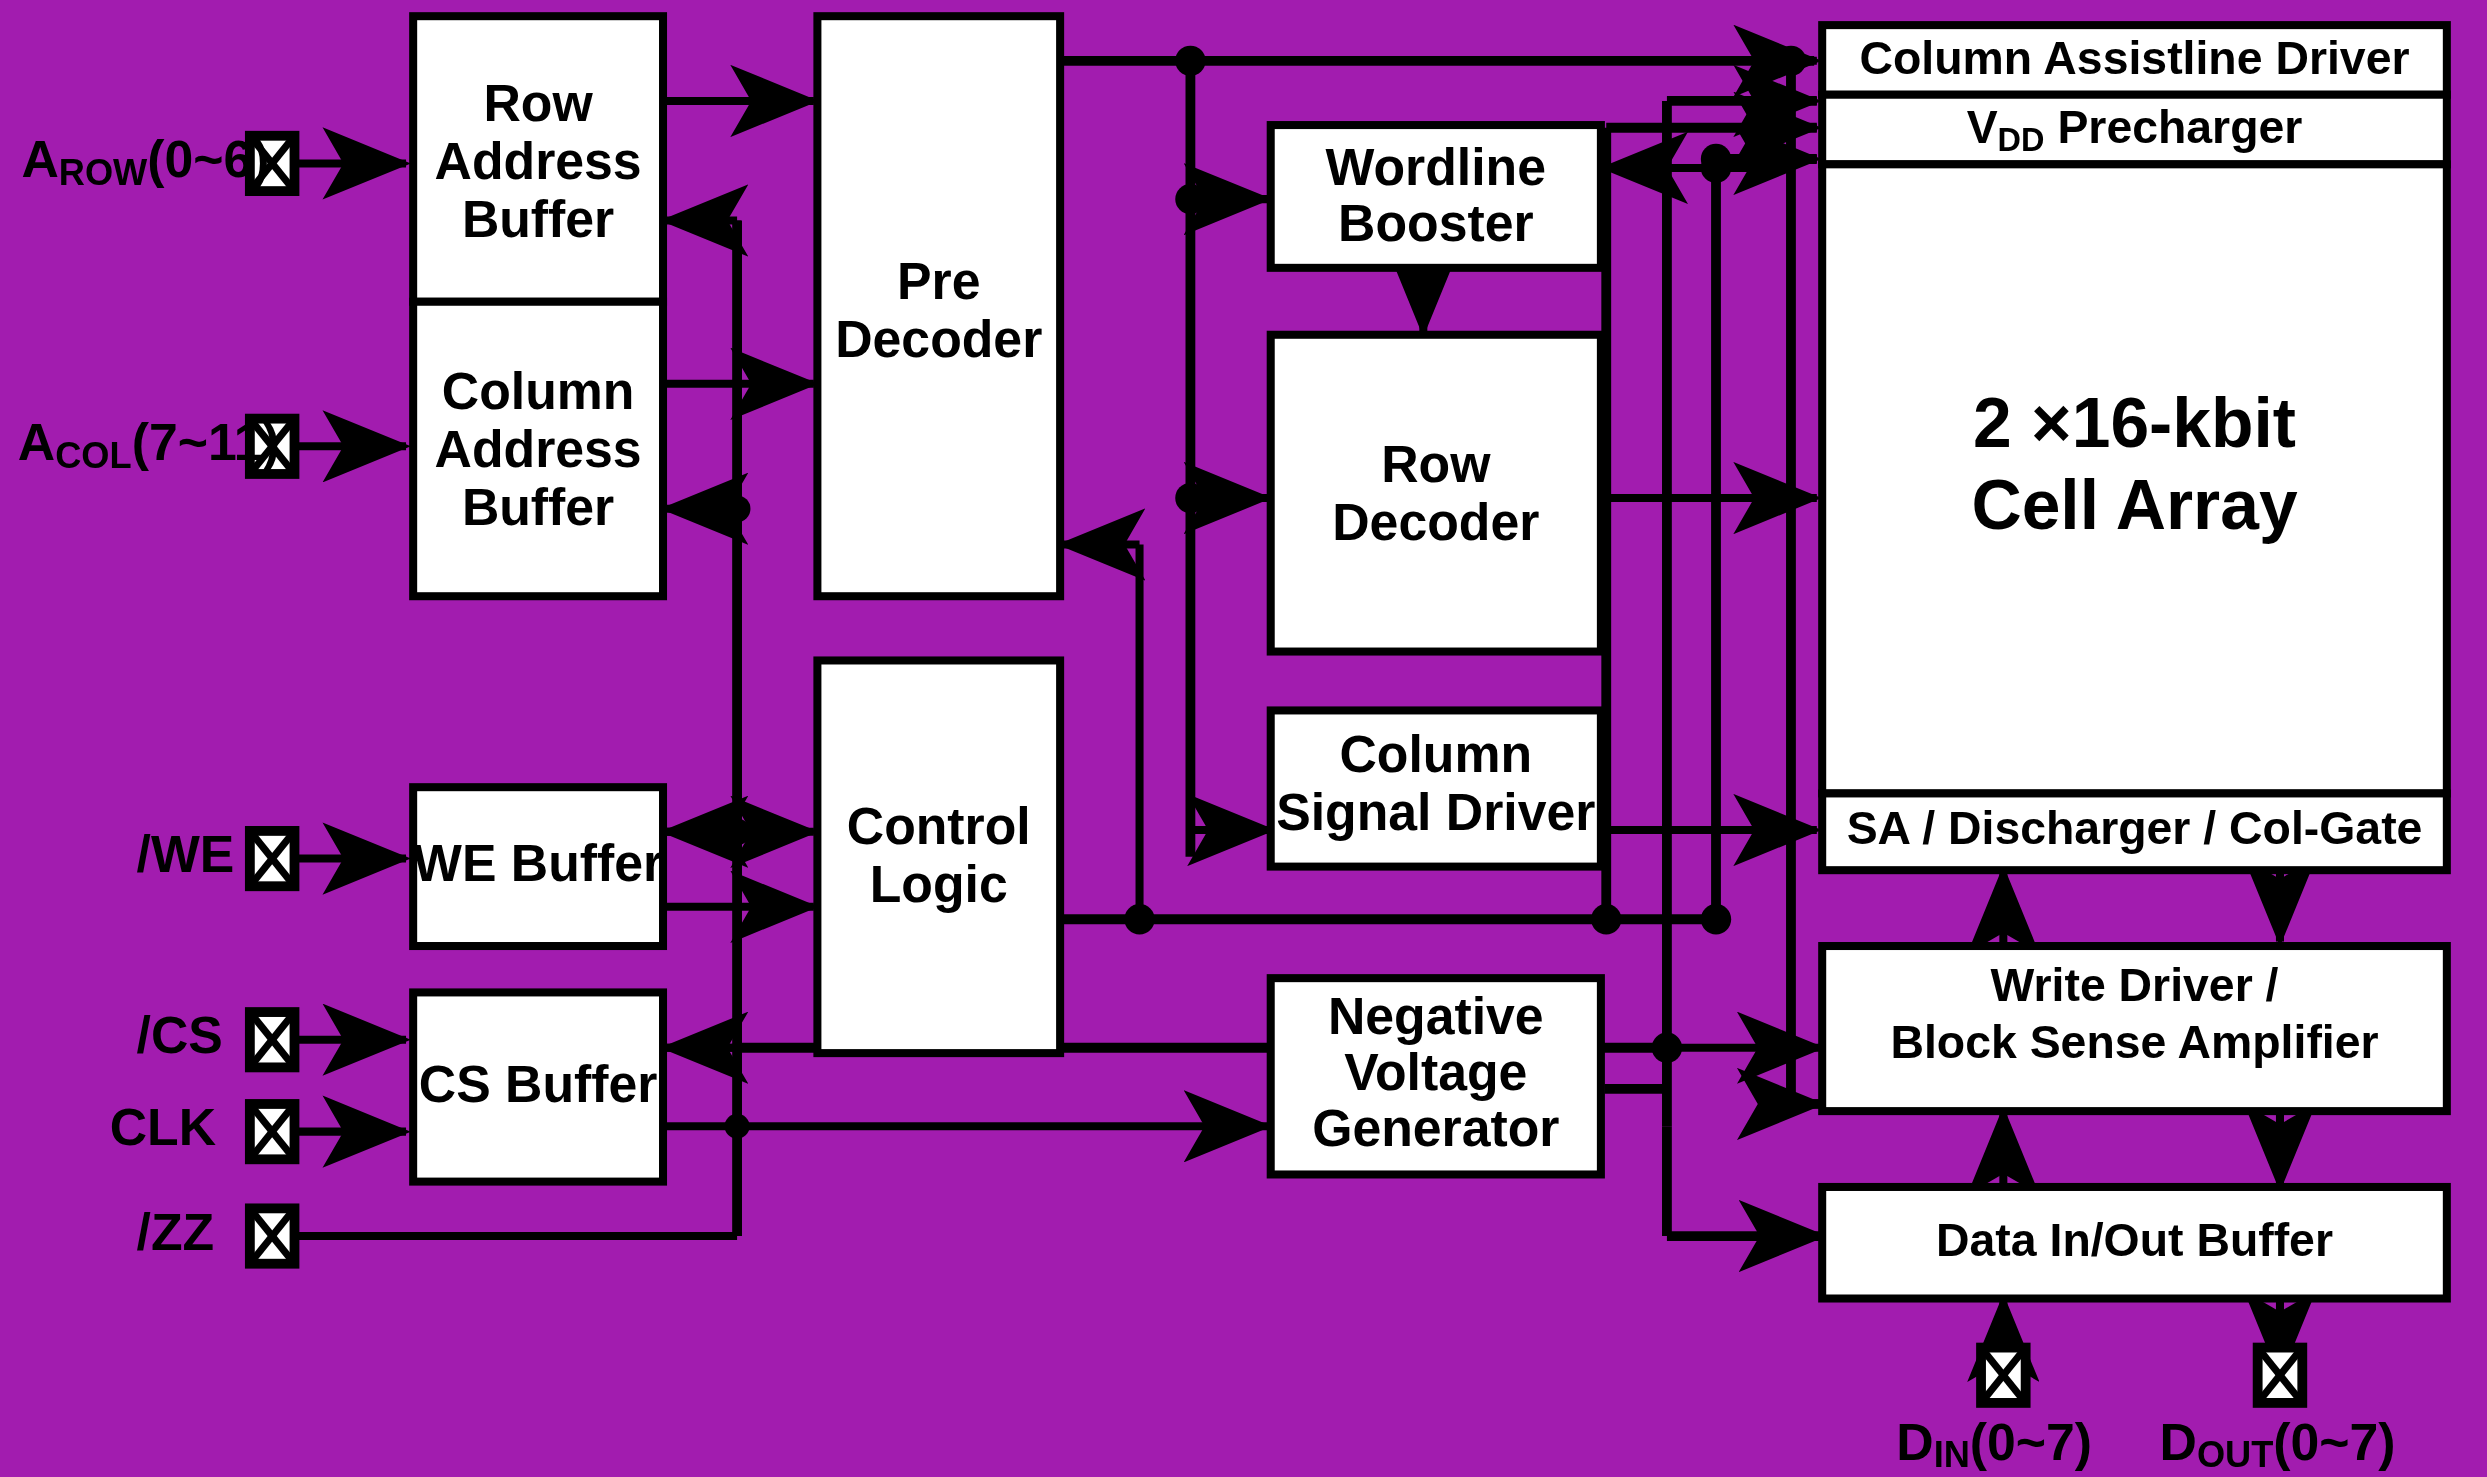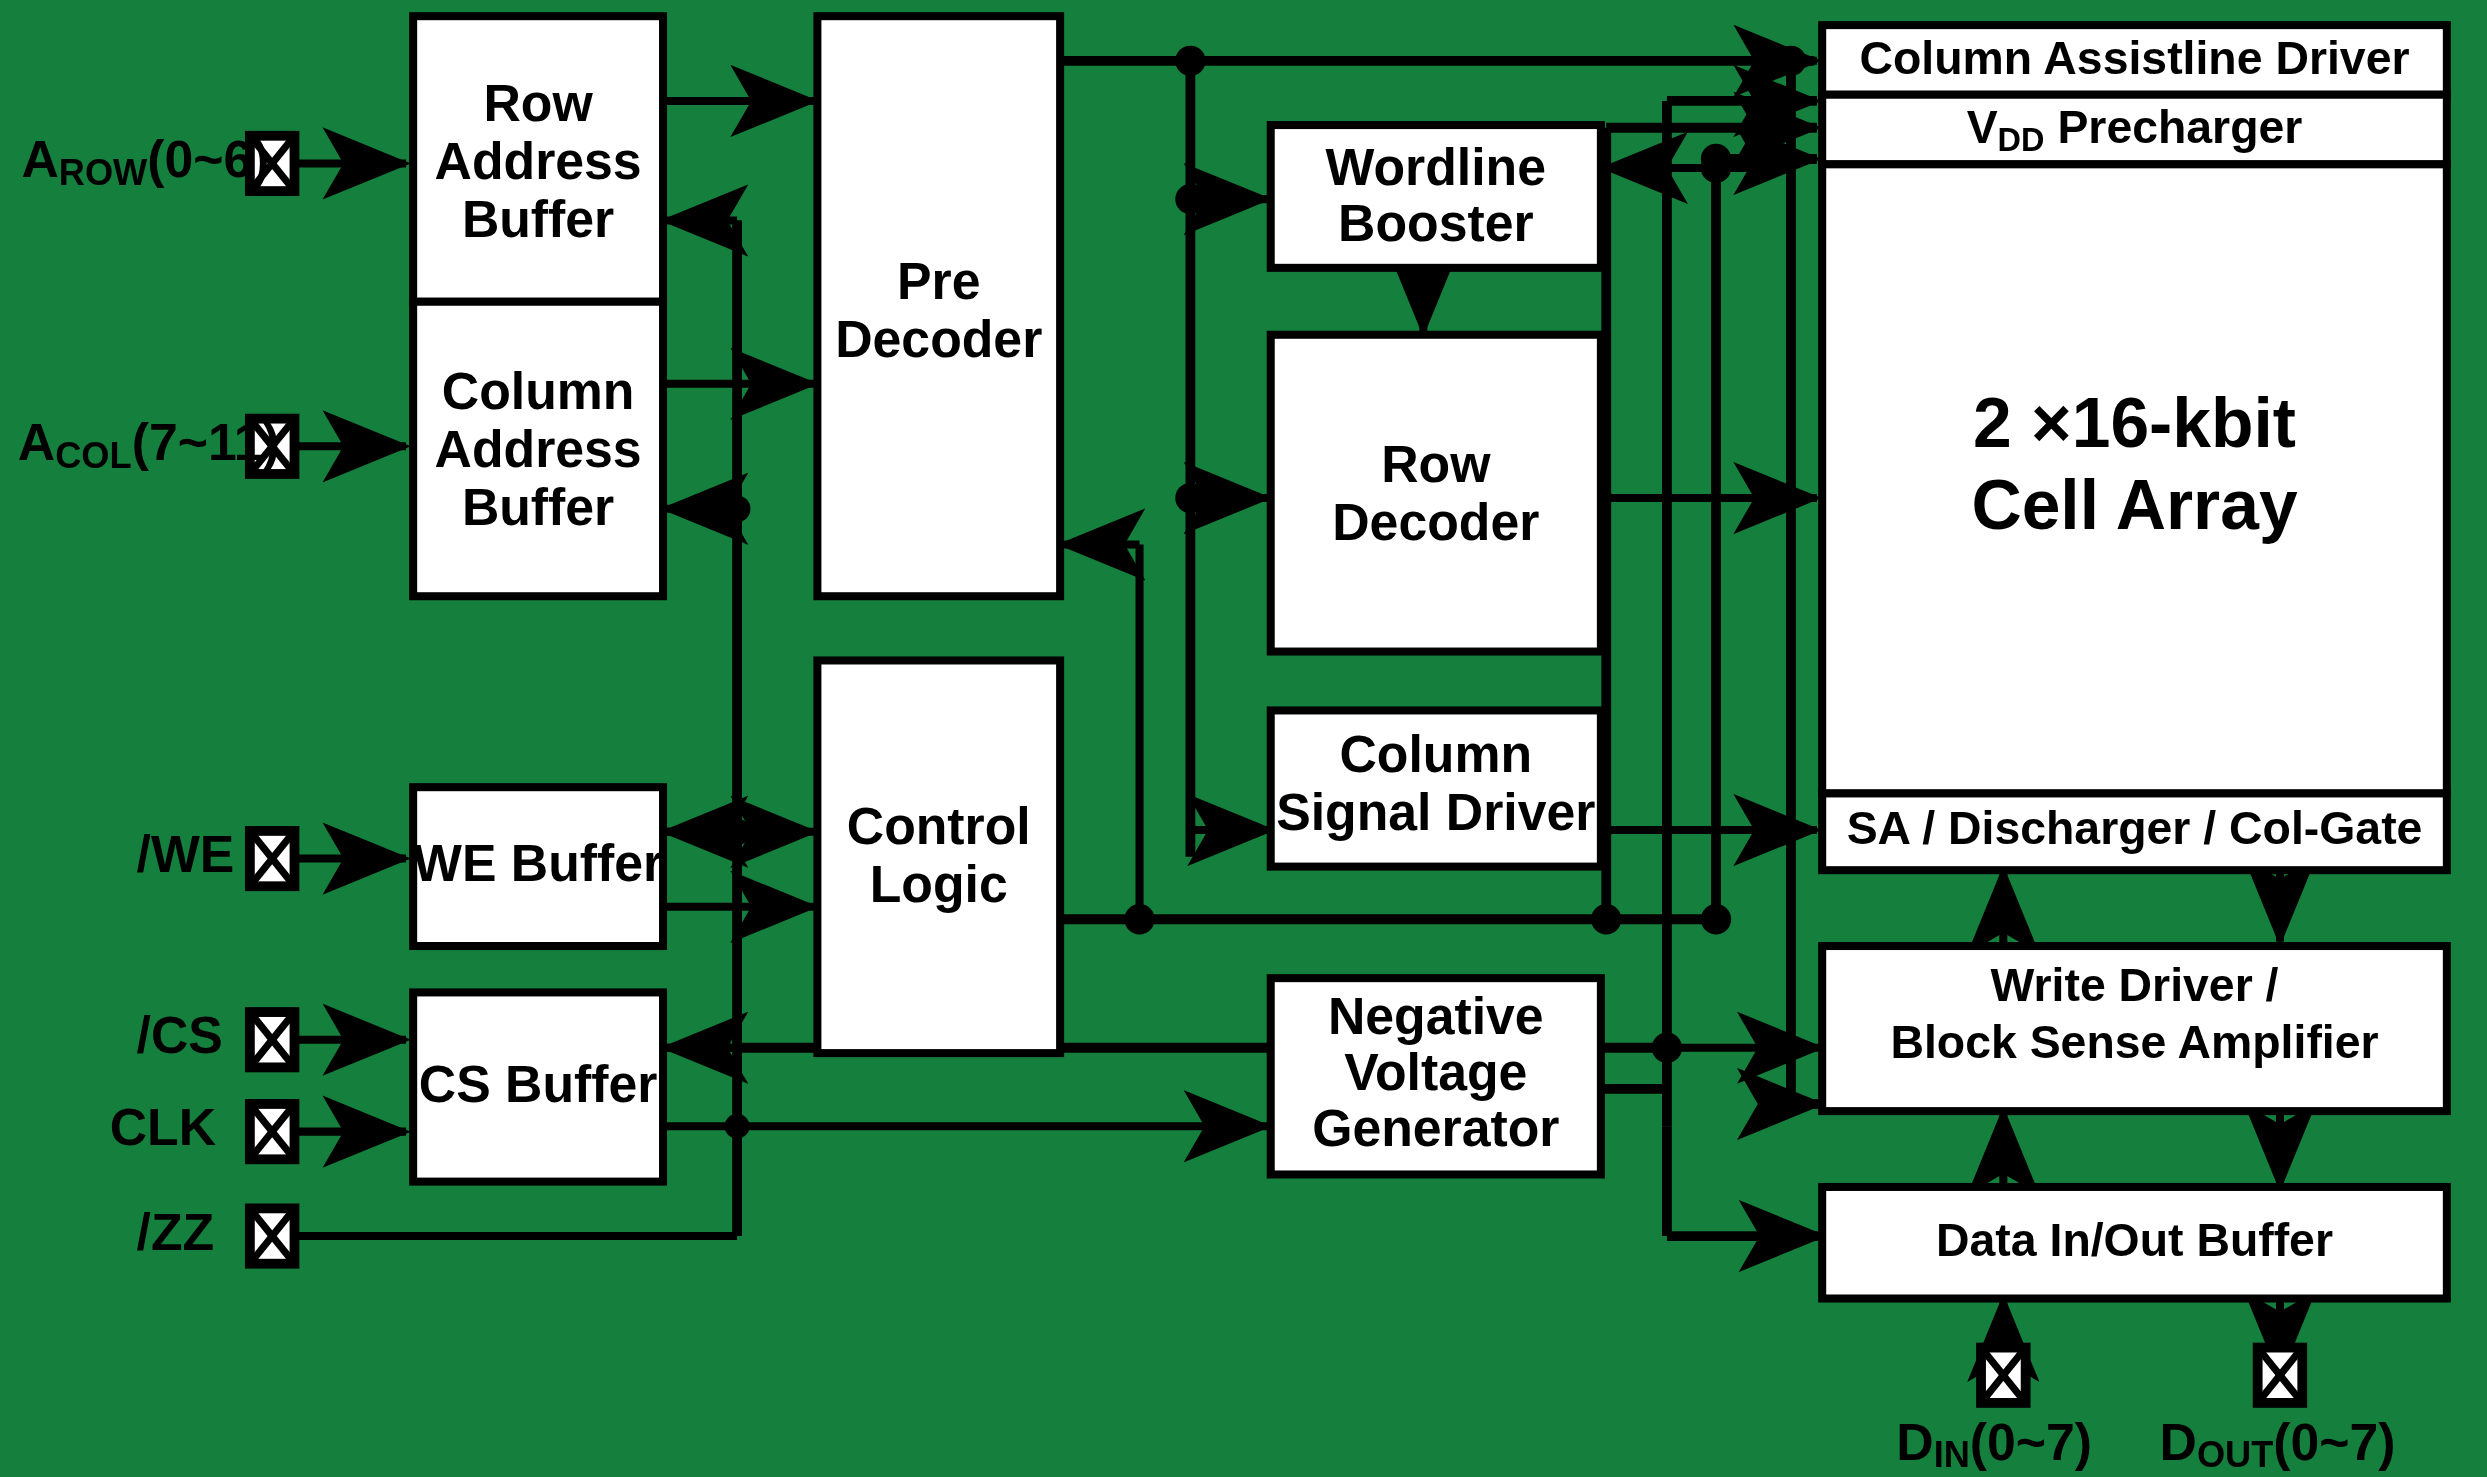--- a/index.html
+++ b/index.html
@@ -4,21 +4,21 @@
 <style>
   html, body {
     margin: 0;
     padding: 0;
     background: #ffffff;
   }
   #root {
     position: relative;
     width: 2487px;
     height: 1478px;
-    background: #15803d;
+    background: #a21caf;
     font-family: "Liberation Sans", sans-serif;
   }
   svg#diagram {
     position: absolute;
     left: 0;
     top: 0;
     width: 2487px;
     height: 1478px;
   }
   .blk {

